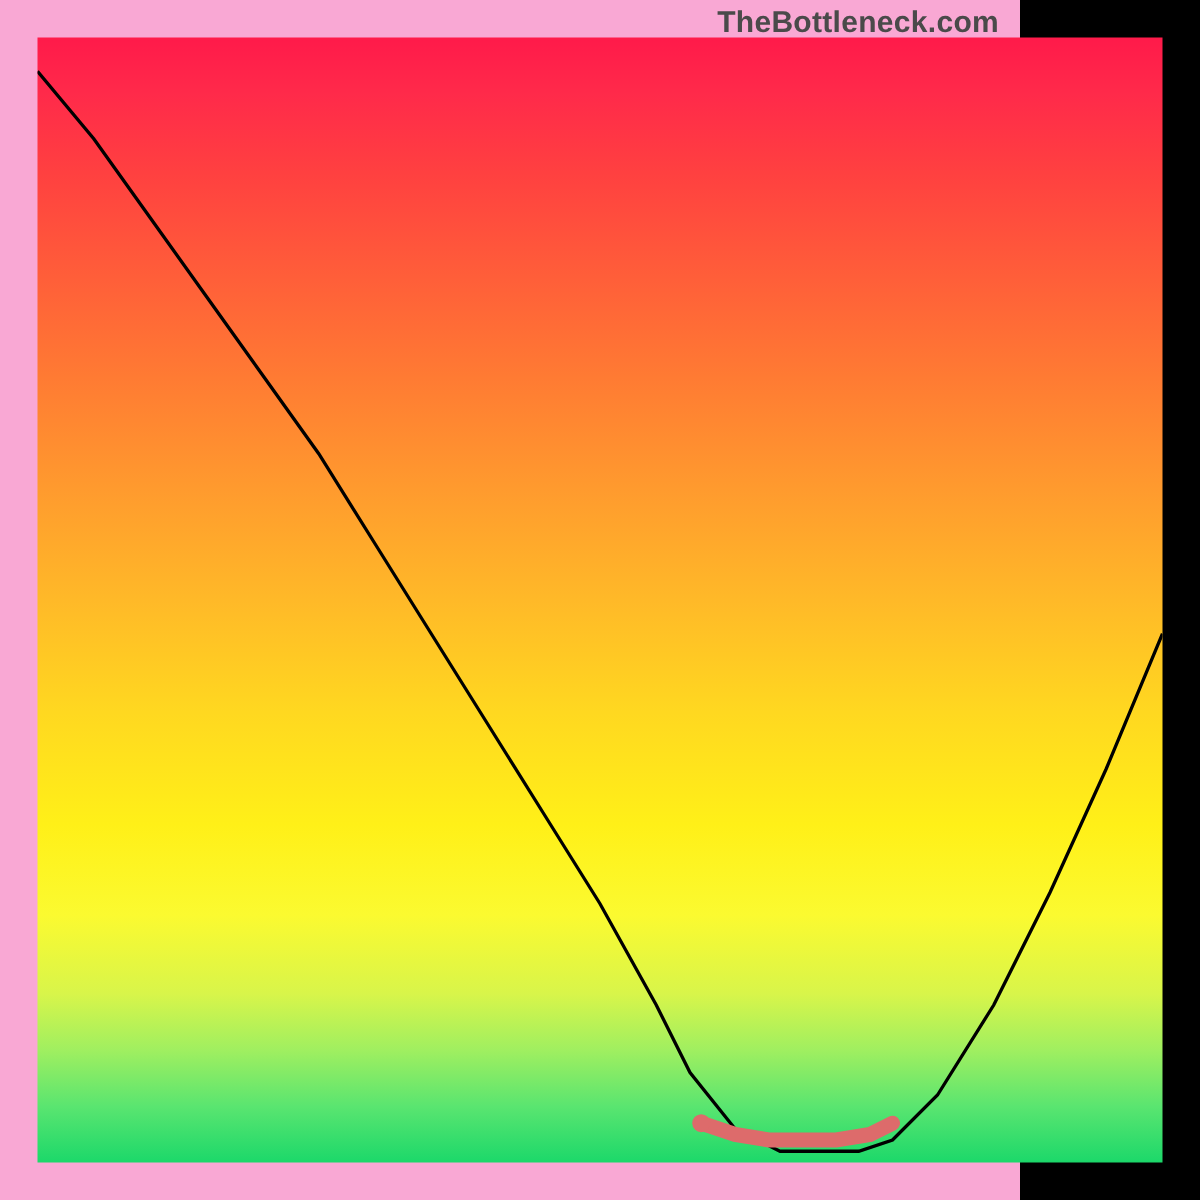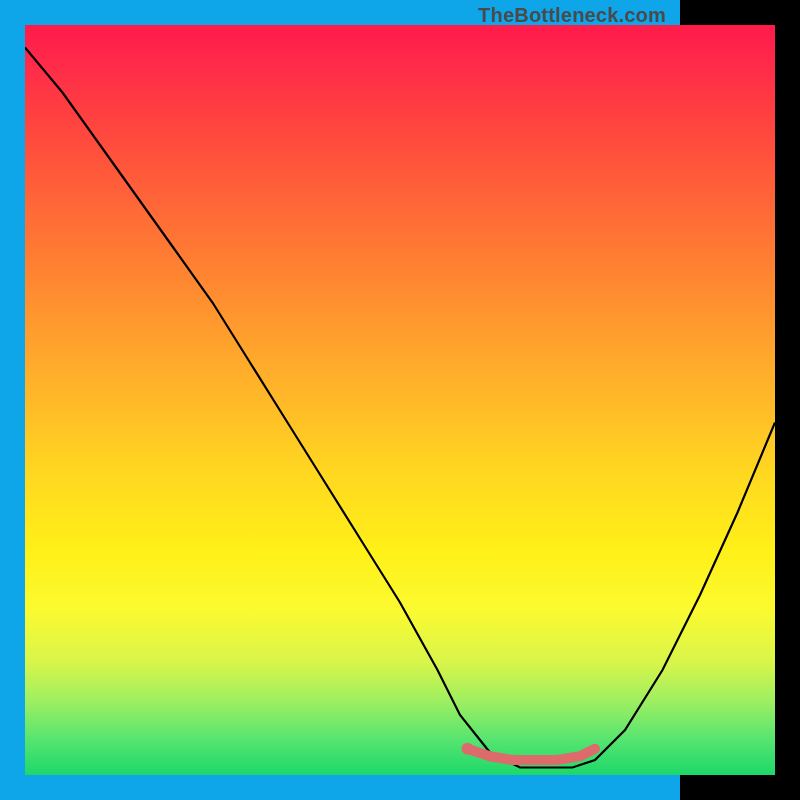--- a/index.html
+++ b/index.html
@@ -1,21 +1,21 @@
 <!DOCTYPE html>
 <html><head>
 <meta charset="utf-8">
 <style>
   * { margin: 0; padding: 0; box-sizing: border-box; }
   html, body { width: 800px; height: 800px; overflow: hidden; background: #000; }
   .container {
     position: relative;
     width: 680px;
     height: 800px;
-    background: #0ea5e9;
+    background: #f9a8d4;
   }
   .plot-area {
     position: absolute;
     left: 25px;
     top: 25px;
     width: 750px;
     height: 750px;
     background: linear-gradient(to bottom,
       #ff1a4a 0%,
       #ff2a4a 5%,

